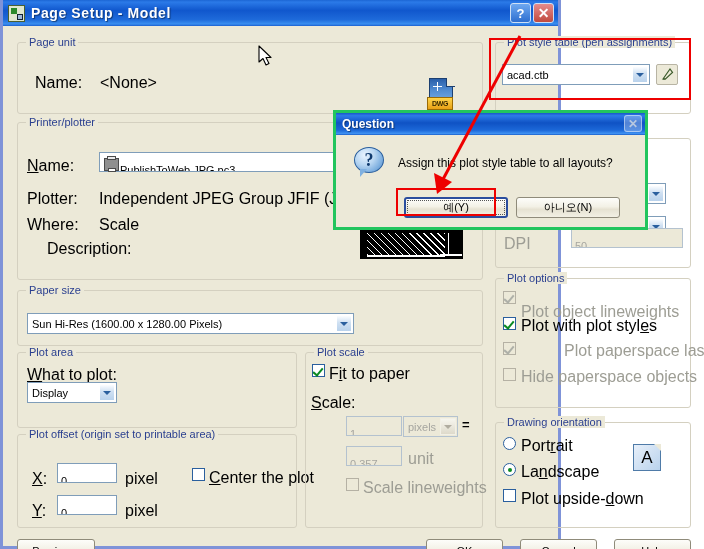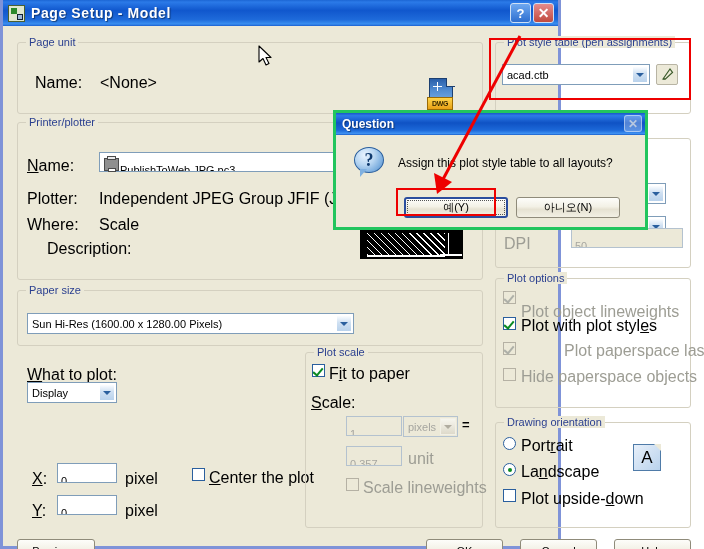--- a/index.html
+++ b/index.html
@@ -484,26 +484,32 @@
     <div class="txt dis" style="left:568px; top:202px; width:112px;">50</div>
 
     <div class="gb" style="left:14px; top:264px; width:466px; height:56px;">
       <div class="gb-title">Paper size</div>
     </div>
     <div class="combo" style="left:24px; top:287px; width:327px;">
       <span class="ctext">Sun Hi-Res (1600.00 x 1280.00 Pixels)</span>
       <span class="carrow"></span>
     </div>
 
+    <div class="gb" style="left:14px; top:326px; width:280px; height:76px;">
+      <div class="gb-title">Plot area</div>
+    </div>
     <div class="lbl" style="left:24px; top:340px;"><u>W</u>hat to plot:</div>
     <div class="combo" style="left:24px; top:356px; width:90px;">
       <span class="ctext">Display</span>
       <span class="carrow"></span>
     </div>
 
+    <div class="gb" style="left:14px; top:408px; width:280px; height:94px;">
+      <div class="gb-title">Plot offset (origin set to printable area)</div>
+    </div>
     <div class="lbl" style="left:29px; top:444px;"><u>X</u>:</div>
     <div class="txt" style="left:54px; top:437px; width:60px;">0</div>
     <div class="lbl" style="left:122px; top:444px;">pixel</div>
     <div class="cb" style="left:189px; top:442px;"></div>
     <div class="lbl" style="left:206px; top:443px;"><u>C</u>enter the plot</div>
 
     <div class="lbl" style="left:29px; top:476px;"><u>Y</u>:</div>
     <div class="txt" style="left:54px; top:469px; width:60px;">0</div>
     <div class="lbl" style="left:122px; top:476px;">pixel</div>
 

